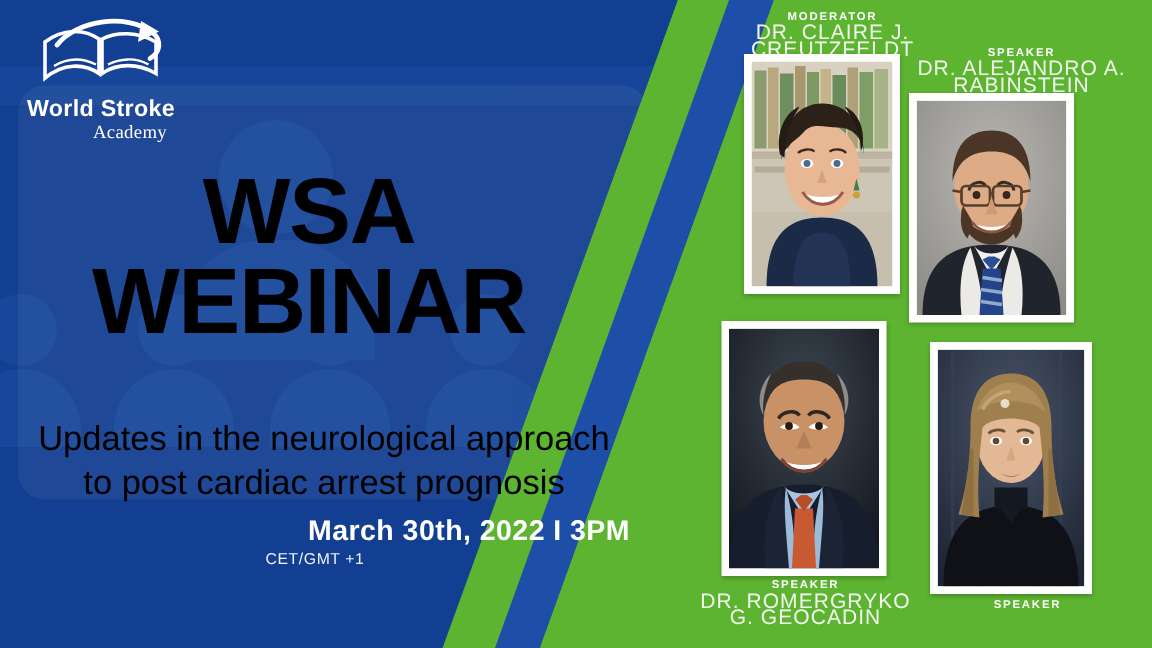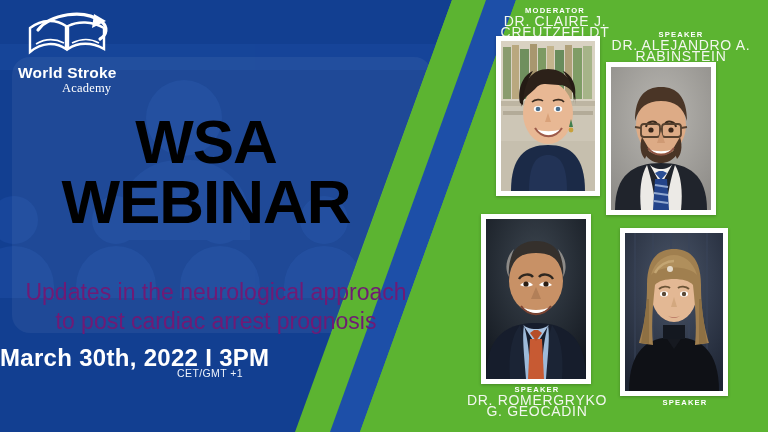--- a/index.html
+++ b/index.html
@@ -35,24 +35,24 @@
   .logo-text{position:absolute;left:4px;top:56px;color:#fff;}
   .logo-l1{font-size:15.5px;font-weight:bold;letter-spacing:.2px;line-height:17px;}
   .logo-l2{font-size:12.5px;font-weight:normal;letter-spacing:.2px;line-height:15px;
     margin-left:44px;font-family:Liberation Serif, serif;}
 
   
   .headline{position:absolute;left:0;top:112px;width:412px;text-align:center;color:#000000;
     font-weight:bold;font-size:62px;line-height:60px;letter-spacing:-1px;}
   .headline .l2{font-size:62px;}
 
-  .subtitle{position:absolute;left:0;top:278px;width:432px;text-align:center;color:#701a75;
+  .subtitle{position:absolute;left:0;top:278px;width:432px;text-align:center;color:#000000;
     font-size:23px;line-height:29px;font-weight:normal;}
-  .datetime{position:absolute;left:0;top:344px;width:420px;text-align:left;color:#fff;
-    font-size:24px;font-weight:bold;letter-spacing:.3px;}
+  .datetime{position:absolute;left:0;top:344px;width:420px;text-align:right;color:#fff;
+    font-size:19px;font-weight:bold;letter-spacing:.3px;}
   .tz{position:absolute;left:0;top:367px;width:420px;text-align:center;color:#eef3fb;
     font-size:10.5px;letter-spacing:.4px;}
 
   
   .person{position:absolute;}
   .pframe{position:absolute;background:#fff;padding:5px;box-sizing:border-box;
     box-shadow:0 1px 3px rgba(0,0,0,.25);}
   .photo{width:100%;height:100%;overflow:hidden;position:relative;}
   .cap{position:absolute;text-align:center;color:#fff;}
   .role{font-size:7.6px;font-weight:bold;letter-spacing:1.2px;line-height:10px;}

